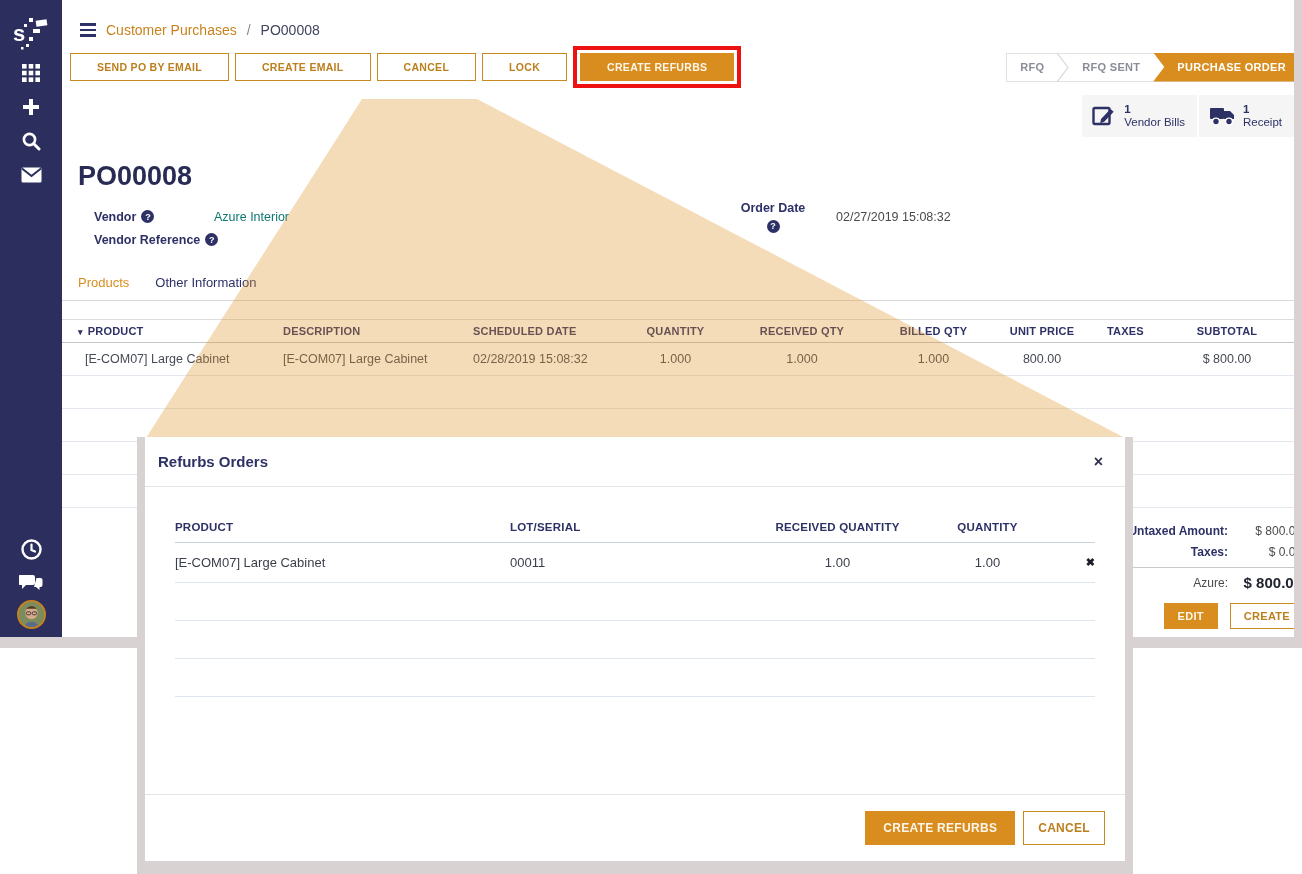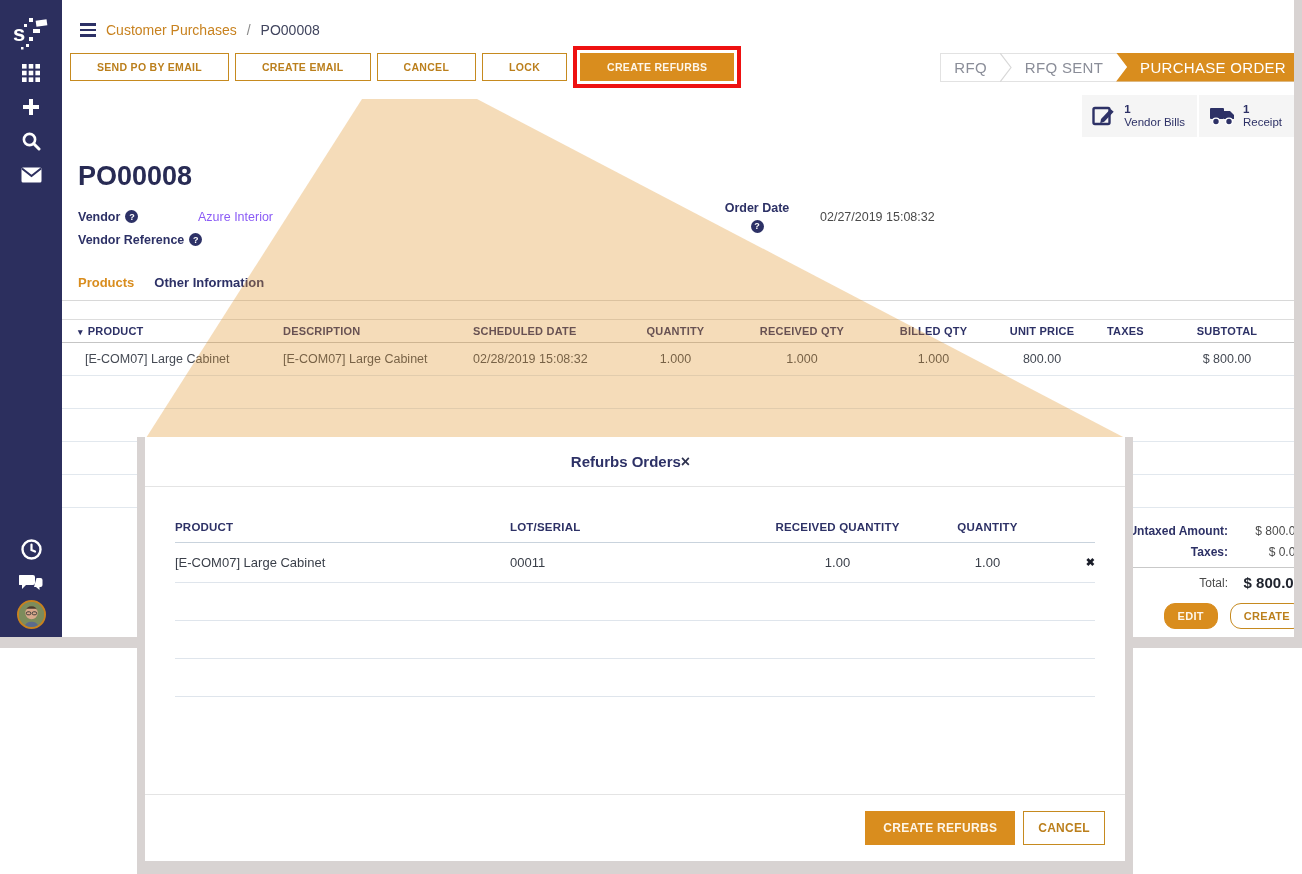--- a/index.html
+++ b/index.html
@@ -30,45 +30,45 @@
   
   .action-row { display:flex; align-items:center; margin:14px 0 0 8px; height:30px; }
   .btn { font-size:10.5px; font-weight:bold; letter-spacing:.3px; padding:7px 26px; background:#fff;
          border:1px solid #c68a1f; color:#bb7f1c; margin-right:6px; cursor:pointer; white-space:nowrap; font-family:inherit; }
   .btn.primary { background:#d98d1e; border-color:#d98d1e; color:#fdf6ea; }
   .red-box { display:inline-flex; border:4px solid #ee1111; padding:3px; margin:-7px 6px -7px 0; position:relative; z-index:6; background:transparent; }
   .red-box .btn { margin:0; }
 
   
   .statusbar { margin-left:auto; display:flex; align-items:stretch; height:29px; border-top:1px solid #e2e2e2; border-bottom:1px solid #e2e2e2; border-left:1px solid #e2e2e2; background:#fff; }
-  .stage { display:flex; align-items:center; font-size:15px; font-weight:normal; letter-spacing:.3px; color:#8a8d98; padding:0 13px; cursor:pointer; }
+  .stage { display:flex; align-items:center; font-size:11px; font-weight:bold; letter-spacing:.3px; color:#8a8d98; padding:0 13px; cursor:pointer; }
   .stage-sep { width:12px; height:29px; margin:-1px 0; }
   .stage.active { background:#d98d1e; color:#ffffff; padding:0 8px 0 24px; margin:-1px 0;
                   clip-path:polygon(0 0, 100% 0, 100% 100%, 0 100%, 11px 50%); }
 
   
   .stat-row { display:flex; justify-content:flex-end; gap:2px; margin-top:13px; }
   .stat-btn { background:#f5f5f5; height:42px; display:flex; align-items:center; gap:7px; padding:0 12px 0 10px; cursor:pointer; color:#2d3166; }
   .stat-txt { display:flex; flex-direction:column; line-height:13px; }
   .stat-count { font-size:11.5px; font-weight:bold; }
   .stat-label { font-size:11.5px; }
 
   
   .po-title { margin:24px 0 0 16px; font-size:27px; font-weight:bold; color:#282b54; }
-  .form { display:grid; grid-template-columns: 616px 1fr; margin:17px 16px 0; row-gap:8px; }
+  .form { display:grid; grid-template-columns: 616px 1fr; margin:17px 32px 0; row-gap:8px; }
   .field { display:flex; align-items:center; height:15px; }
   .field .lbl { font-size:12.5px; font-weight:bold; color:#2d3166; display:flex; align-items:center; gap:5px; }
   .field.vendor .lbl { width:120px; }
   .field.od .lbl { width:126px;flex-direction:column; }
   .field .val { font-size:12.5px; color:#4a4a4a; }
-  .val.link { color:#8b5cf6; cursor:pointer;text-align:center; }
+  .val.link { color:#0f766e; cursor:pointer;text-align:center; }
   .help { display:inline-flex; width:13px; height:13px; border-radius:50%; background:#2d3166; color:#fff; font-size:9px; font-weight:bold; align-items:center; justify-content:center; }
 
   
-  .tabs { display:flex; gap:20px; margin:28px 0 0 16px; font-size:13px; font-weight:bold; }
+  .tabs { display:flex; gap:26px; margin:28px 0 0 16px; font-size:13px; font-weight:normal; }
   .tab { cursor:pointer; color:#2d3166; padding-bottom:10px; }
   .tab.active { color:#d98d1e; }
   .tab-divider { border-bottom:1px solid #d8d8d8; }
 
   
   .ltable { margin-top:18px; }
   .lrow { display:grid; grid-template-columns:205px 190px 150px 105px 148px 115px 102px 75px 1fr; padding:0 8px 0 16px; align-items:center; }
   .lhead { height:24px; border-top:1px solid #dddddd; border-bottom:1px solid #c5c5c5; font-size:11px; font-weight:bold; color:#2d3166; letter-spacing:.2px; }
   .ldata { height:33px; border-bottom:1px solid #e2e8ee; font-size:12.5px; color:#454a54; cursor:pointer; }
   .lempty { height:33px; border-bottom:1px solid #e2e8ee; }
@@ -80,31 +80,31 @@
   .totals-wrap { display:flex; justify-content:flex-end; margin:12px -8px 0 0; }
   .totals { width:192px; }
   .t-row { display:flex; justify-content:flex-end; align-items:center; height:21px; }
   .t-lbl { font-size:12px; font-weight:bold; color:#2d3166; text-align:right; }
   .t-val { width:74px; text-align:right; font-size:12px; color:#4a4a4a; }
   .t-div { border-top:1px solid #c9c9c9; margin:5px 0 4px; }
   .t-total .t-lbl { font-weight:normal; color:#4a4a4a; font-size:12px; }
   .t-total .t-val { font-size:15px; font-weight:bold; color:#20242e; }
 
   .footer-btns { display:flex; justify-content:flex-end; gap:6px; margin:10px -16px 0 0; }
-  .footer-btns .btn { font-size:11px; padding:6px 13px;border-radius:11px; }
+  .footer-btns .btn { font-size:11px; padding:6px 13px; }
 
   
   .beam { position:absolute; left:0; top:0; width:1302px; height:874px; z-index:5; pointer-events:none;
           background:rgba(224,150,42,0.33);
           clip-path:polygon(362px 99px, 477px 99px, 1125px 438px, 146px 438px); }
 
   
   .modal-mat { position:absolute; left:137px; top:437px; width:996px; height:437px; background:#d8d3d2; padding:0 8px 13px; z-index:10; }
   .modal { width:980px; height:424px; background:#fff; display:flex; flex-direction:column; }
-  .modal-header { height:50px; display:flex; align-items:center; justify-content:center; padding:0 22px 0 13px; border-bottom:1px solid #e4e4e4; }
+  .modal-header { height:50px; display:flex; align-items:center; justify-content:space-between; padding:0 22px 0 13px; border-bottom:1px solid #e4e4e4; }
   .modal-title { font-size:15px; font-weight:bold; color:#2d3166; }
   .modal-close { font-size:16px; font-weight:bold; color:#2f3350; cursor:pointer; line-height:1; }
   .mtable { margin:22px 30px 0; }
   .mrow { display:grid; grid-template-columns:335px 255px 145px 155px 30px; align-items:center; }
   .mhead { height:34px; align-items:end; padding-bottom:9px; border-bottom:1px solid #c9d3dd; font-size:11.5px; font-weight:bold; color:#2d3166; letter-spacing:.2px; }
   .mdata { height:40px; border-bottom:1px solid #dfe5ec; font-size:13px; color:#3a3f49; }
   .mempty { height:38px; border-bottom:1px solid #dfe5ec; }
   .m-del { text-align:right; font-size:11px; font-weight:bold; color:#191c28; cursor:pointer; }
   .modal-footer { margin-top:auto; border-top:1px solid #e4e4e4; display:flex; justify-content:flex-end; gap:8px; padding:16px 20px; }
   .modal-footer .btn { font-size:12px; padding:9px 17px; margin:0; }
@@ -312,21 +312,21 @@
             <div class="t-row">
               <span class="t-lbl">Untaxed Amount:</span>
               <span class="t-val">$ 800.00</span>
             </div>
             <div class="t-row">
               <span class="t-lbl">Taxes:</span>
               <span class="t-val">$ 0.00</span>
             </div>
             <div class="t-div"></div>
             <div class="t-row t-total">
-              <span class="t-lbl">Total:</span>
+              <span class="t-lbl">Azure:</span>
               <span class="t-val">$ 800.00</span>
             </div>
           </div>
         </div>
 
         <div class="footer-btns">
           <button class="btn primary">EDIT</button>
           <button class="btn">CREATE</button>
         </div>
 

